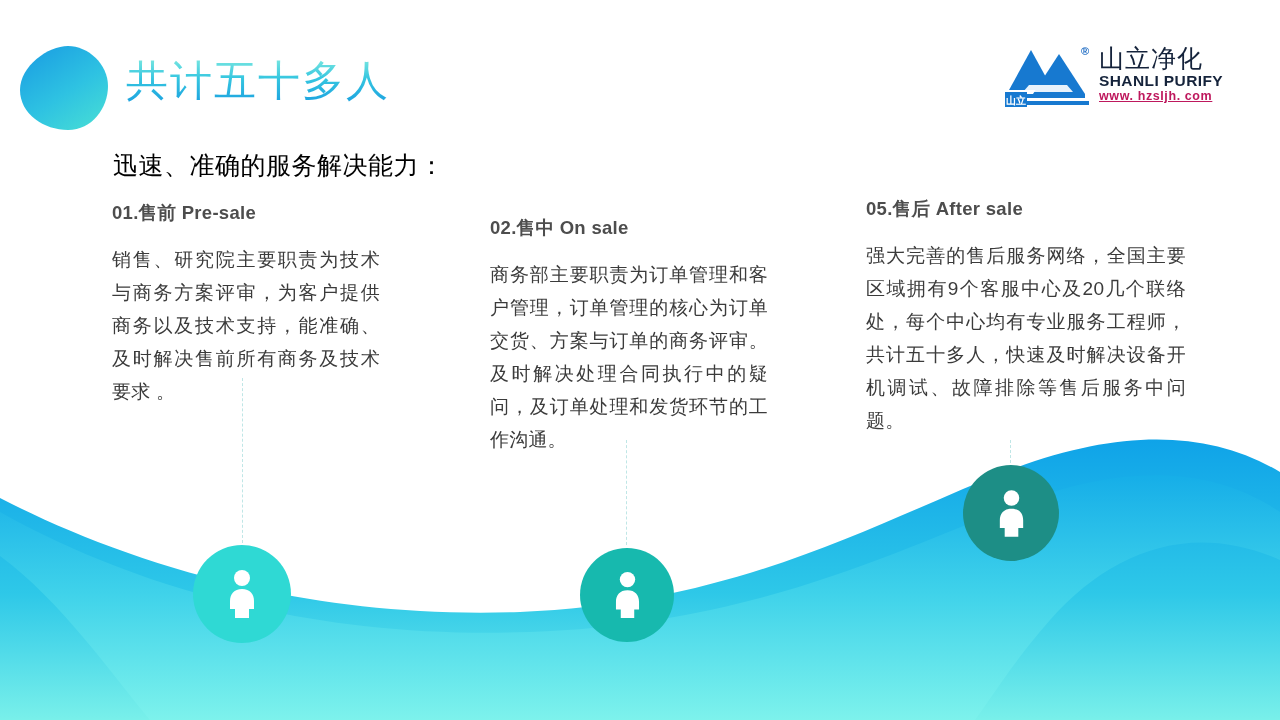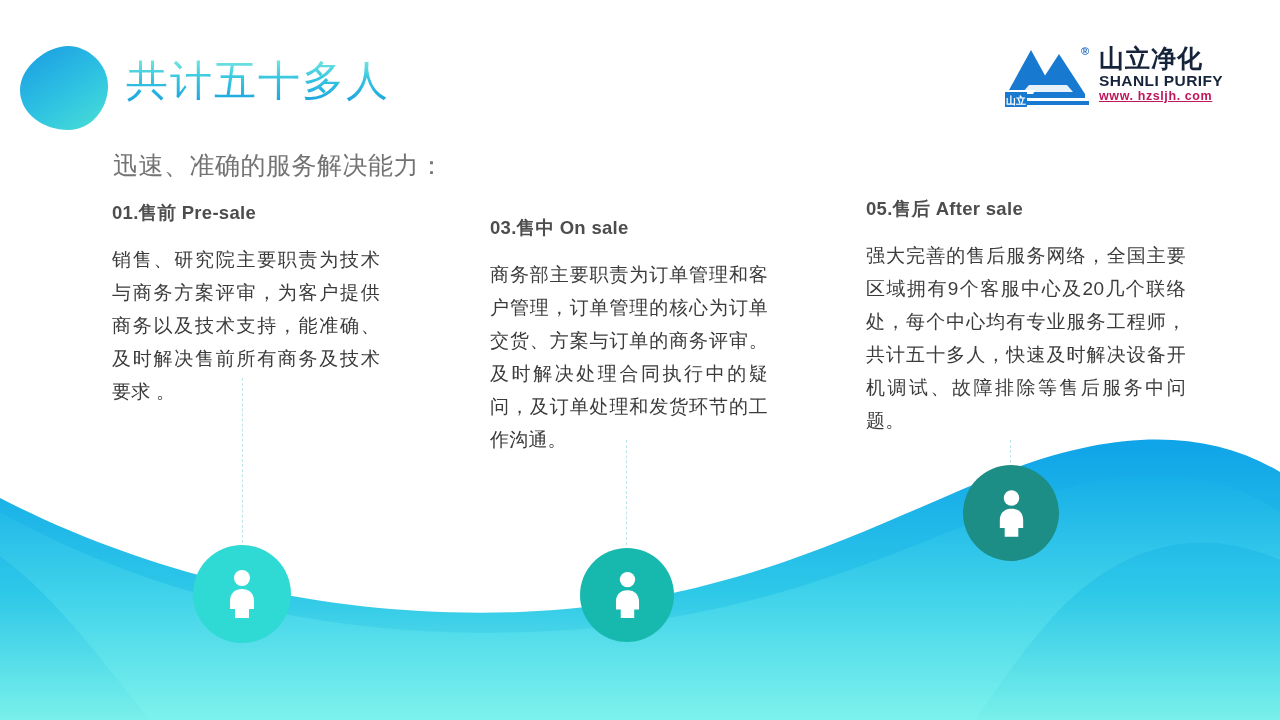--- a/index.html
+++ b/index.html
@@ -68,21 +68,21 @@
   .logo-text {
     position: absolute;
     left: 96px;
     top: 0;
     width: 132px;
     text-align: left;
     color: #1a73c4;
   }
   .logo-cn {
     font-size: 25px;
-    font-weight: 700;
+    font-weight: 400;
     letter-spacing: 1px;
     line-height: 28px;
     color: #15233b;
   }
   .logo-en {
     font-size: 15.5px;
     font-weight: 700;
     letter-spacing: 0.4px;
     line-height: 17px;
     color: #15233b;
@@ -103,21 +103,21 @@
     color: #1565c0;
     font-weight: 700;
   }
 
   
   .subtitle {
     position: absolute;
     left: 113px;
     top: 149px;
     font-size: 25px;
-    color: #737373;
+    color: #000000;
     font-weight: 400;
     letter-spacing: 0.5px;
     white-space: nowrap;
   }
 
   
   .col {
     position: absolute;
   }
   .col-heading {
@@ -233,21 +233,21 @@
 <div class="connector" id="connector-1"></div>
 <div class="connector" id="connector-2"></div>
 <div class="connector" id="connector-3"></div>
 
 <div class="col" id="col-1">
   <p class="col-heading">01.售前  Pre-sale</p>
   <p class="col-body">销售、研究院主要职责为技术与商务方案评审，为客户提供商务以及技术支持，能准确、及时解决售前所有商务及技术要求 。</p>
 </div>
 
 <div class="col" id="col-2">
-  <p class="col-heading">03.售中 On sale</p>
+  <p class="col-heading">02.售中 On sale</p>
   <p class="col-body">商务部主要职责为订单管理和客户管理，订单管理的核心为订单交货、方案与订单的商务评审。及时解决处理合同执行中的疑问，及订单处理和发货环节的工作沟通。</p>
 </div>
 
 <div class="col" id="col-3">
   <p class="col-heading">05.售后 After sale</p>
   <p class="col-body">强大完善的售后服务网络，全国主要区域拥有9个客服中心及20几个联络处，每个中心均有专业服务工程师，共计五十多人，快速及时解决设备开机调试、故障排除等售后服务中问题。</p>
 </div>
 
 <div class="marker" id="marker-1" style="background: rgb(47, 217, 212);">
   <svg width="36" height="52" viewBox="0 0 36 52" aria-hidden="true">

